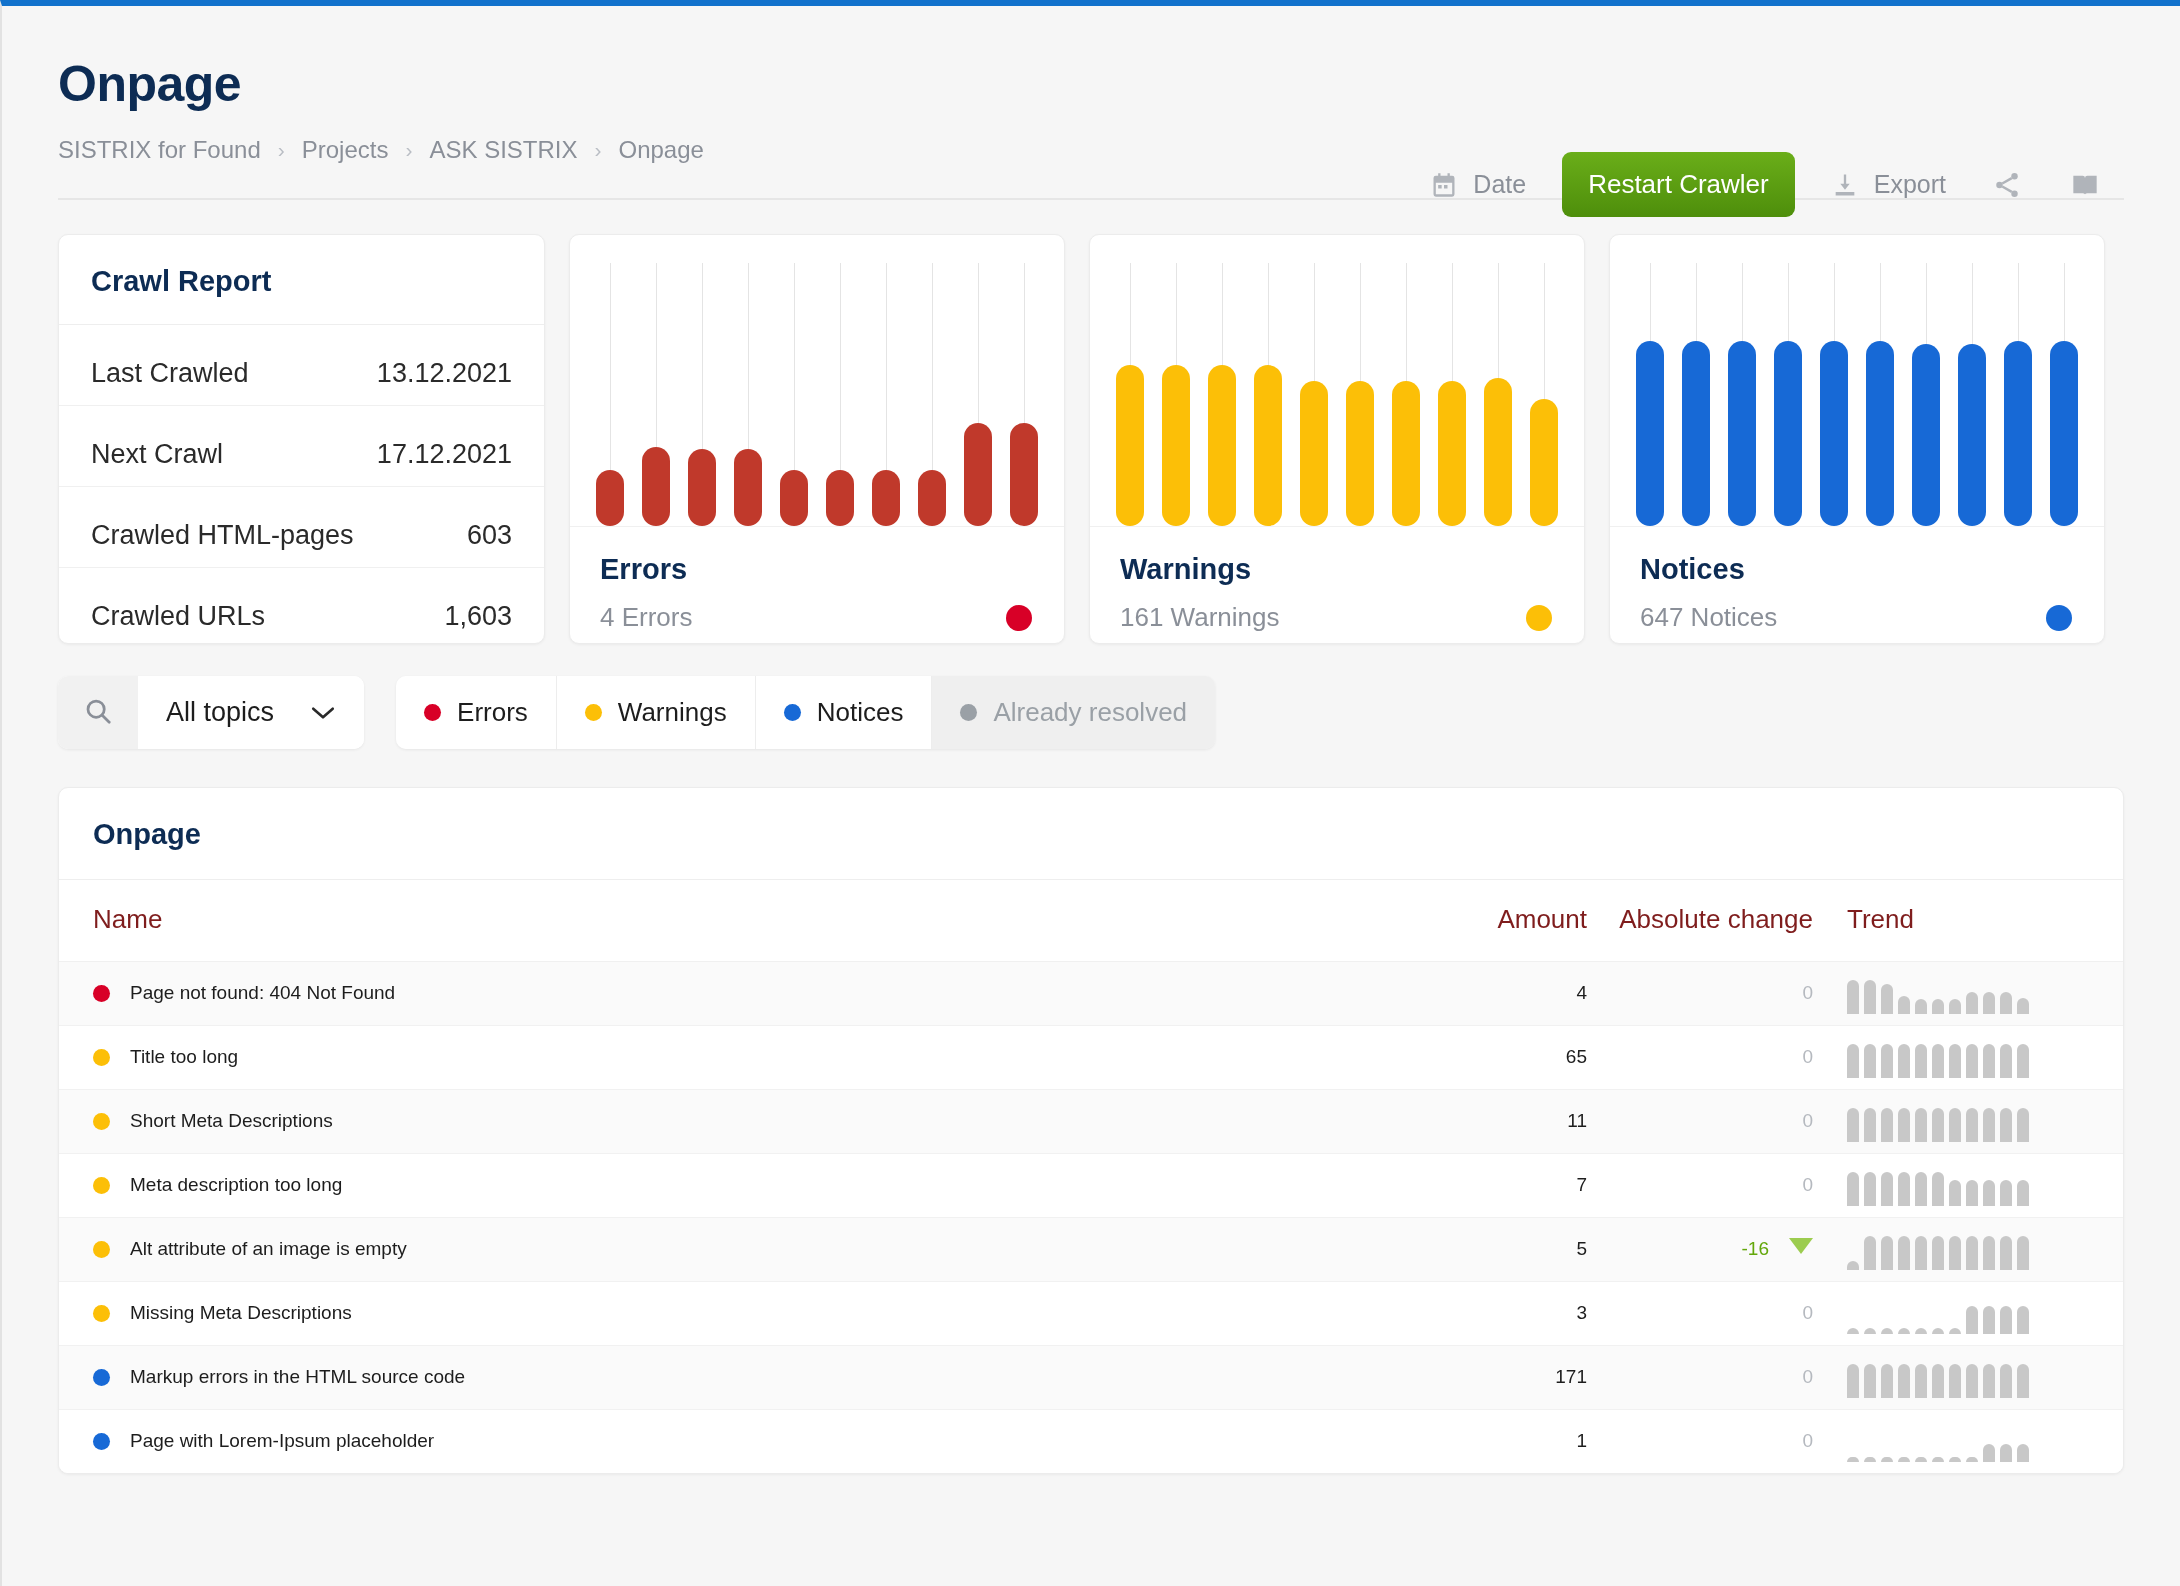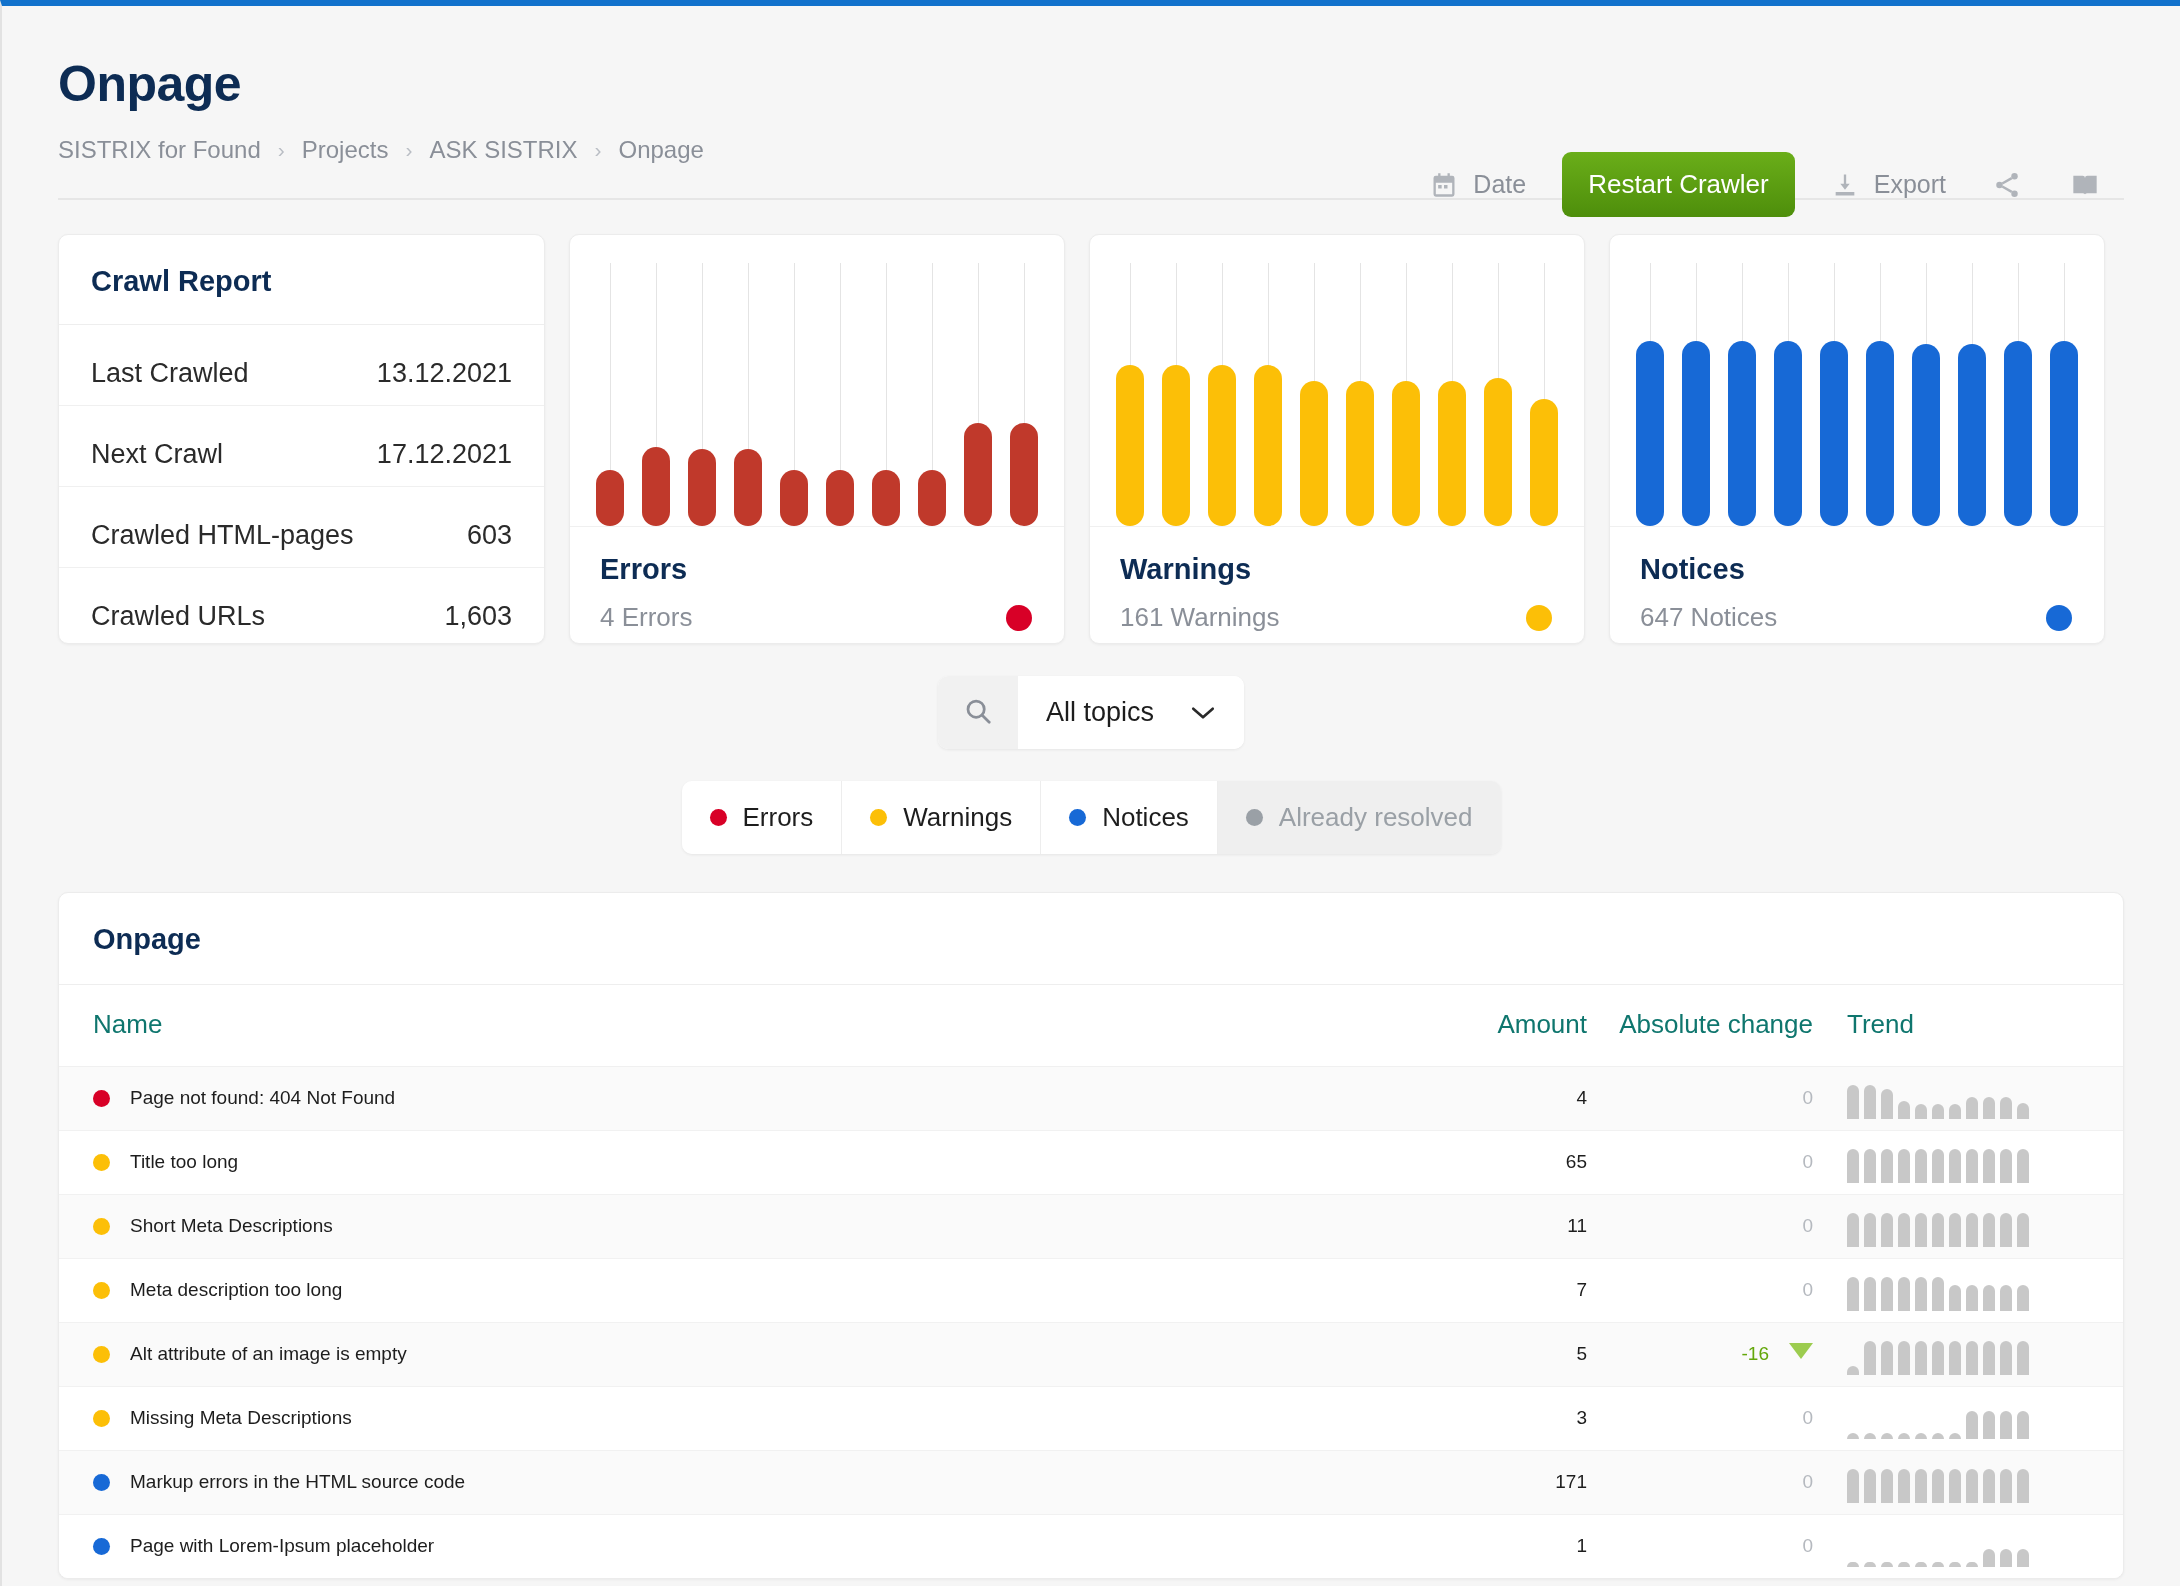--- a/index.html
+++ b/index.html
@@ -189,21 +189,20 @@
     height: 26px;
     border-radius: 50%;
   }
 
   
   .filterbar {
     display: flex;
     align-items: center;
     padding: 32px 56px 0 56px;
     gap: 32px;
-    flex-direction: column;
   }
   .search-group {
     display: flex;
     align-items: center;
     background: #ffffff;
     border-radius: 10px;
     box-shadow: 0 1px 3px rgba(0,0,0,0.07);
     overflow: hidden;
     height: 73px;
   }
@@ -267,21 +266,21 @@
     font-size: 29px;
     font-weight: 700;
     color: #0d2c54;
     padding: 30px 34px 28px 34px;
     border-bottom: 1px solid #eeeeee;
   }
   table { width: 100%; border-collapse: collapse; }
   thead th {
     font-size: 26px;
     font-weight: 400;
-    color: #0f766e;
+    color: #7f1d1d;
     text-align: left;
     padding: 24px 0 26px 0;
     border-bottom: 1px solid #f0f0f0;
   }
   th.c-name { padding-left: 34px; }
   th.c-amount, td.c-amount { text-align: right; width: 210px; padding-right: 6px; }
   th.c-change, td.c-change { text-align: right; width: 250px; padding-right: 30px; }
   th.c-trend, td.c-trend { text-align: left; width: 280px; padding-left: 4px; }
 
   tbody tr { height: 64px; }

